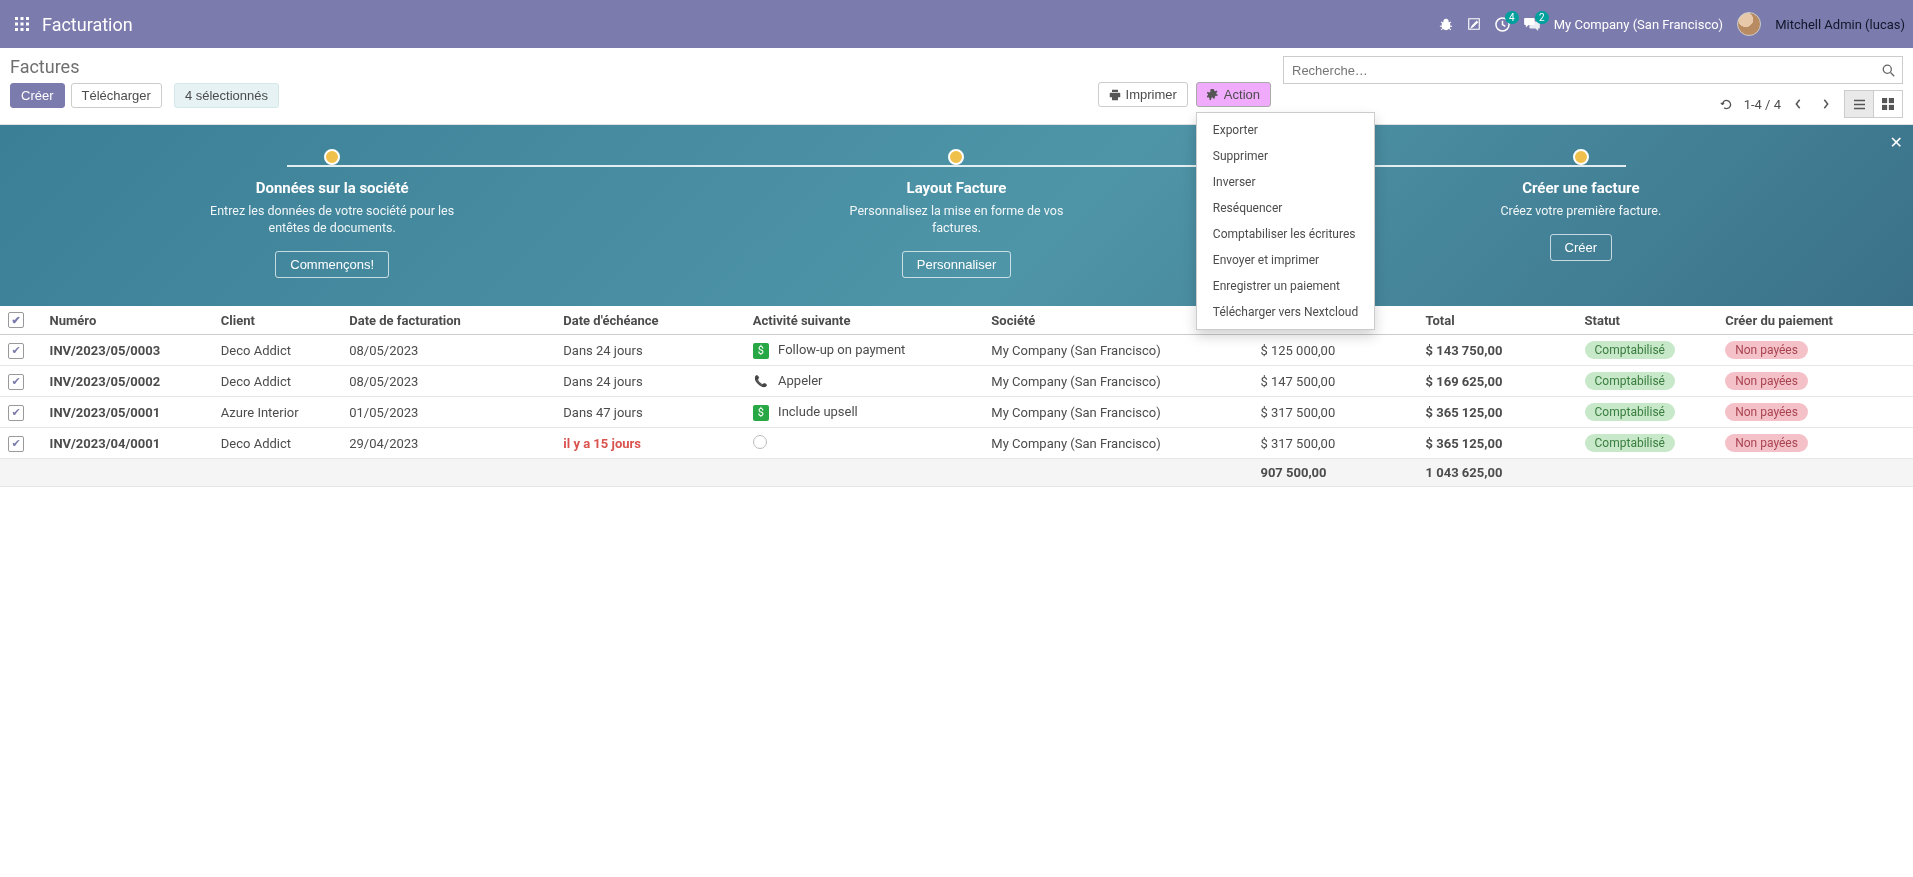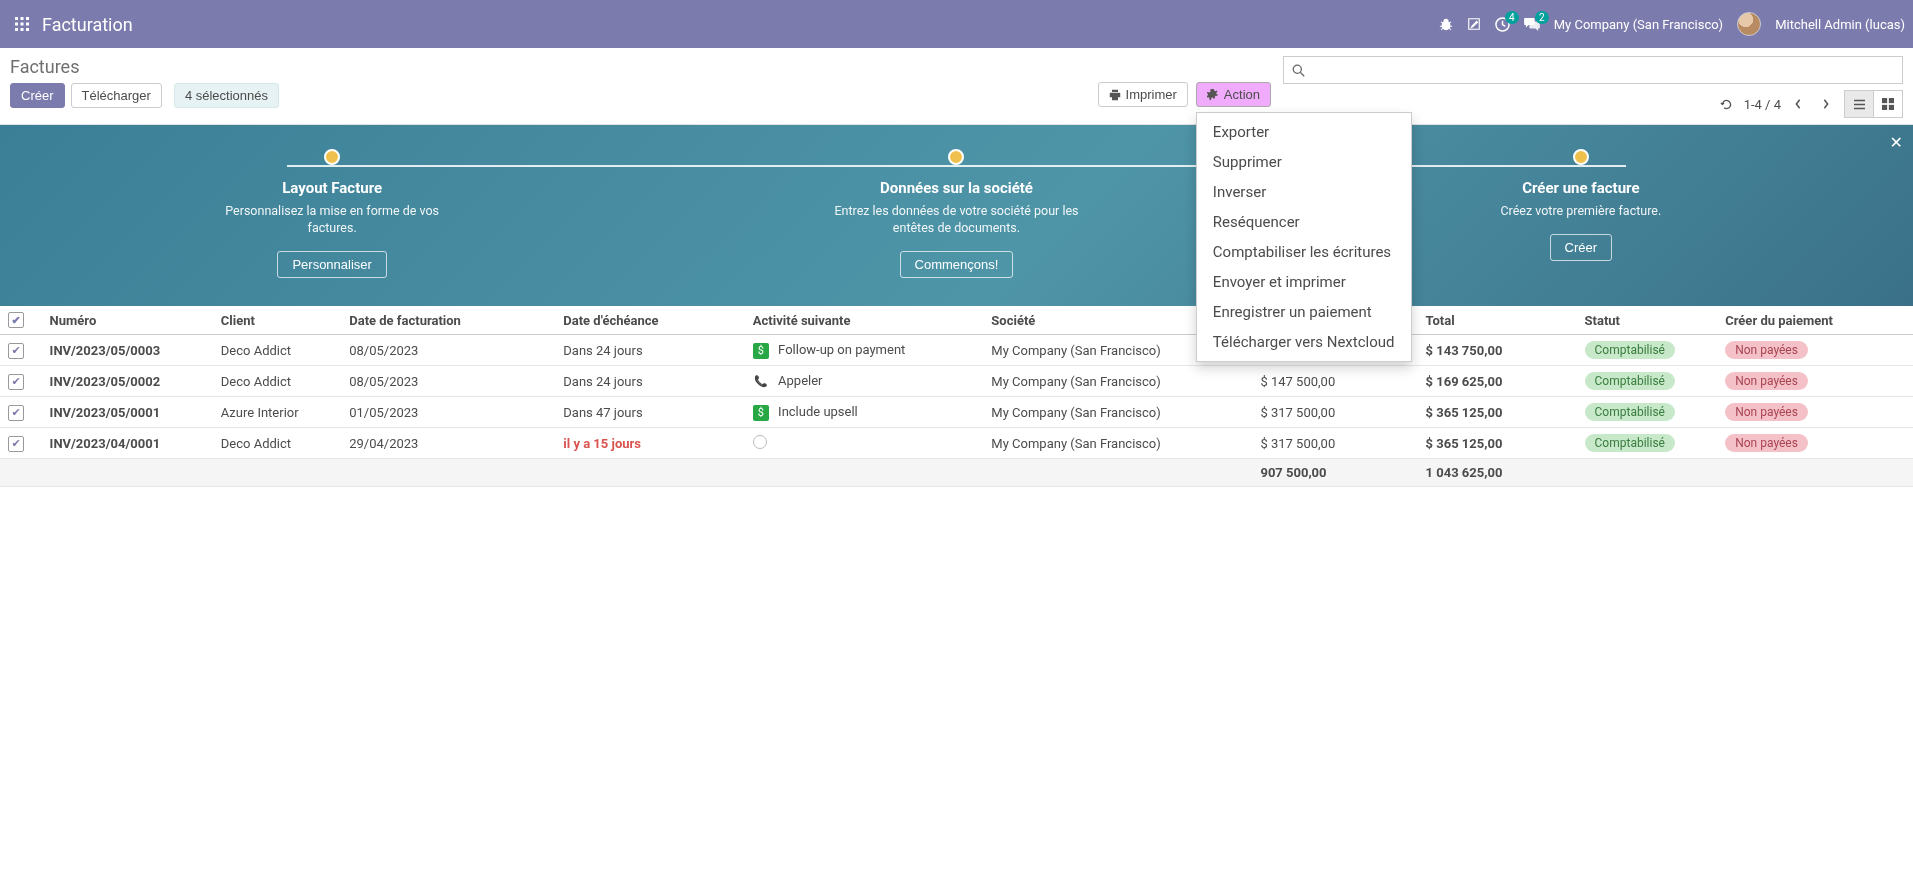--- a/index.html
+++ b/index.html
@@ -10,21 +10,21 @@
 .apps-icon { width: 28px; display: flex; align-items: center; justify-content: center; cursor: pointer; }
 .app-title { font-size: 18px; font-weight: 400; margin: 0 18px 0 6px; }
 .nav-menu { display: flex; gap: 2px; }
 .nav-item { color: #e5e5f5; padding: 8px 10px; cursor: pointer; font-size: 13px; }
 .topbar-spacer { flex: 1; }
 .topbar-right { display: flex; align-items: center; gap: 14px; }
 .sys-icon { color: #fff; cursor: pointer; display: flex; align-items: center; position: relative; }
 .badge-count { position: absolute; top: -6px; right: -9px; background: #00a09d; color: #fff; font-size: 10px; border-radius: 8px; padding: 0 4px; line-height: 13px; min-width: 13px; text-align: center; }
 .company-name { color: #fff; font-size: 13px; cursor: pointer; }
 .avatar { width: 24px; height: 24px; border-radius: 50%; background: radial-gradient(circle at 35% 30%, #e7c9a9 0 35%, #b88b63 36% 100%); border: 1px solid #ccc; }
-.user-label { color: #ffffff; font-size: 13px; cursor: pointer; }
+.user-label { color: #0f172a; font-size: 13px; cursor: pointer; }
 
 
 .control-panel { display: flex; align-items: flex-start; padding: 8px 10px 6px; border-bottom: 1px solid #e2e2e2; gap: 12px; }
 .cp-left { flex: 0 0 auto; }
 .breadcrumb { font-size: 18px; color: #6f6f6f; margin-bottom: 6px; }
 .cp-buttons { display: flex; gap: 6px; align-items: center; }
 .btn { border: 1px solid #ccc; background: #fff; color: #4c4c4c; padding: 4px 10px; font-size: 13px; border-radius: 3px; cursor: pointer; display: inline-flex; align-items: center; gap: 5px; }
 .btn-primary { background: #7c7bad; border-color: #7c7bad; color: #fff; }
 .btn-muted { background: #e6f2f3; border-color: #d5e8e9; color: #4c4c4c; margin-left: 6px; }
 .btn-active { background: #f0abfc; border-color: #aaa; }
@@ -37,21 +37,21 @@
 .toolbar-group { display: flex; gap: 8px; }
 .pager { display: flex; align-items: center; gap: 6px; font-size: 13px; color: #4c4c4c; }
 .pager .pg-btn { width: 22px; height: 24px; display: flex; align-items: center; justify-content: center; border: 1px solid transparent; cursor: pointer; color: #666; }
 .view-switch { display: flex; }
 .view-btn { width: 30px; height: 28px; border: 1px solid #ccc; display: flex; align-items: center; justify-content: center; cursor: pointer; color: #666; margin-left: -1px; }
 .view-btn.active { background: #e9e9e9; }
 
 
 .action-wrapper { position: relative; }
 .dropdown { position: absolute; top: 30px; left: 0; background: #fff; border: 1px solid #ccc; box-shadow: 0 6px 12px rgba(0,0,0,.18); min-width: 165px; z-index: 100; padding: 4px 0; }
-.dropdown-item { padding: 6px 16px; font-size: 15px; color: #4c4c4c; cursor: pointer; white-space: nowrap; }
+.dropdown-item { padding: 6px 16px; font-size: 12px; color: #4c4c4c; cursor: pointer; white-space: nowrap; }
 
 
 .onboard { position: relative; background: linear-gradient(135deg, #3b7f96 0%, #4f95a8 55%, #3a7189 100%); color: #fff; padding: 24px 40px 28px; }
 .onboard-close { position: absolute; top: 8px; right: 10px; color: #fff; font-size: 16px; cursor: pointer; }
 .onboard-track { position: absolute; top: 40px; left: 15%; right: 15%; height: 2px; background: rgba(255,255,255,.85); }
 .onboard-steps { display: flex; justify-content: space-around; gap: 40px; }
 .ostep { flex: 1; text-align: center; display: flex; flex-direction: column; align-items: center; position: relative; }
 .ostep-dot { width: 16px; height: 16px; border-radius: 50%; background: #f0c04c; border: 2px solid #fff; margin-bottom: 14px; z-index: 2; }
 .ostep h3 { font-size: 15px; font-weight: 700; margin-bottom: 6px; }
 .ostep p { font-size: 12.5px; opacity: .92; line-height: 1.35; margin-bottom: 14px; max-width: 260px; }
@@ -172,20 +172,21 @@
         <div class="dropdown-item">Comptabiliser les écritures</div>
         <div class="dropdown-item">Envoyer et imprimer</div>
         <div class="dropdown-item">Enregistrer un paiement</div>
         <div class="dropdown-item">Télécharger vers Nextcloud</div>
       </div>
     </div>
   </div>
 
   <div class="cp-right">
     <div class="searchbox">
+      <input type="text" placeholder="Recherche…" style="">
       <div class="searchbtn">
         <svg width="13" height="13" viewBox="0 0 16 16">
             <circle cx="6.5" cy="6.5" r="5" fill="none" stroke="#666" stroke-width="1.6"></circle>
             <line x1="10.5" y1="10.5" x2="15" y2="15" stroke="#666" stroke-width="1.6"></line>
           </svg>
       </div>
     </div>
     <div class="cp-right-row">
       <div class="pager">
         <div class="pg-btn">
@@ -225,29 +226,29 @@
     </div>
   </div>
 </div>
 
 <div class="onboard">
   <div class="onboard-close">✕</div>
   <div class="onboard-track"></div>
   <div class="onboard-steps">
     <div class="ostep">
       <div class="ostep-dot"></div>
+      <h3>Données sur la société</h3>
+      <p>Entrez les données de votre société pour les entêtes de documents.</p>
+      <button class="btn-onb">Commençons!</button>
+    </div>
+    <div class="ostep">
+      <div class="ostep-dot"></div>
       <h3>Layout Facture</h3>
       <p>Personnalisez la mise en forme de vos factures.</p>
       <button class="btn-onb">Personnaliser</button>
-    </div>
-    <div class="ostep">
-      <div class="ostep-dot"></div>
-      <h3>Données sur la société</h3>
-      <p>Entrez les données de votre société pour les entêtes de documents.</p>
-      <button class="btn-onb">Commençons!</button>
     </div>
     <div class="ostep">
       <div class="ostep-dot"></div>
       <h3>Créer une facture</h3>
       <p>Créez votre première facture.</p>
       <button class="btn-onb">Créer</button>
     </div>
   </div>
 </div>
 

